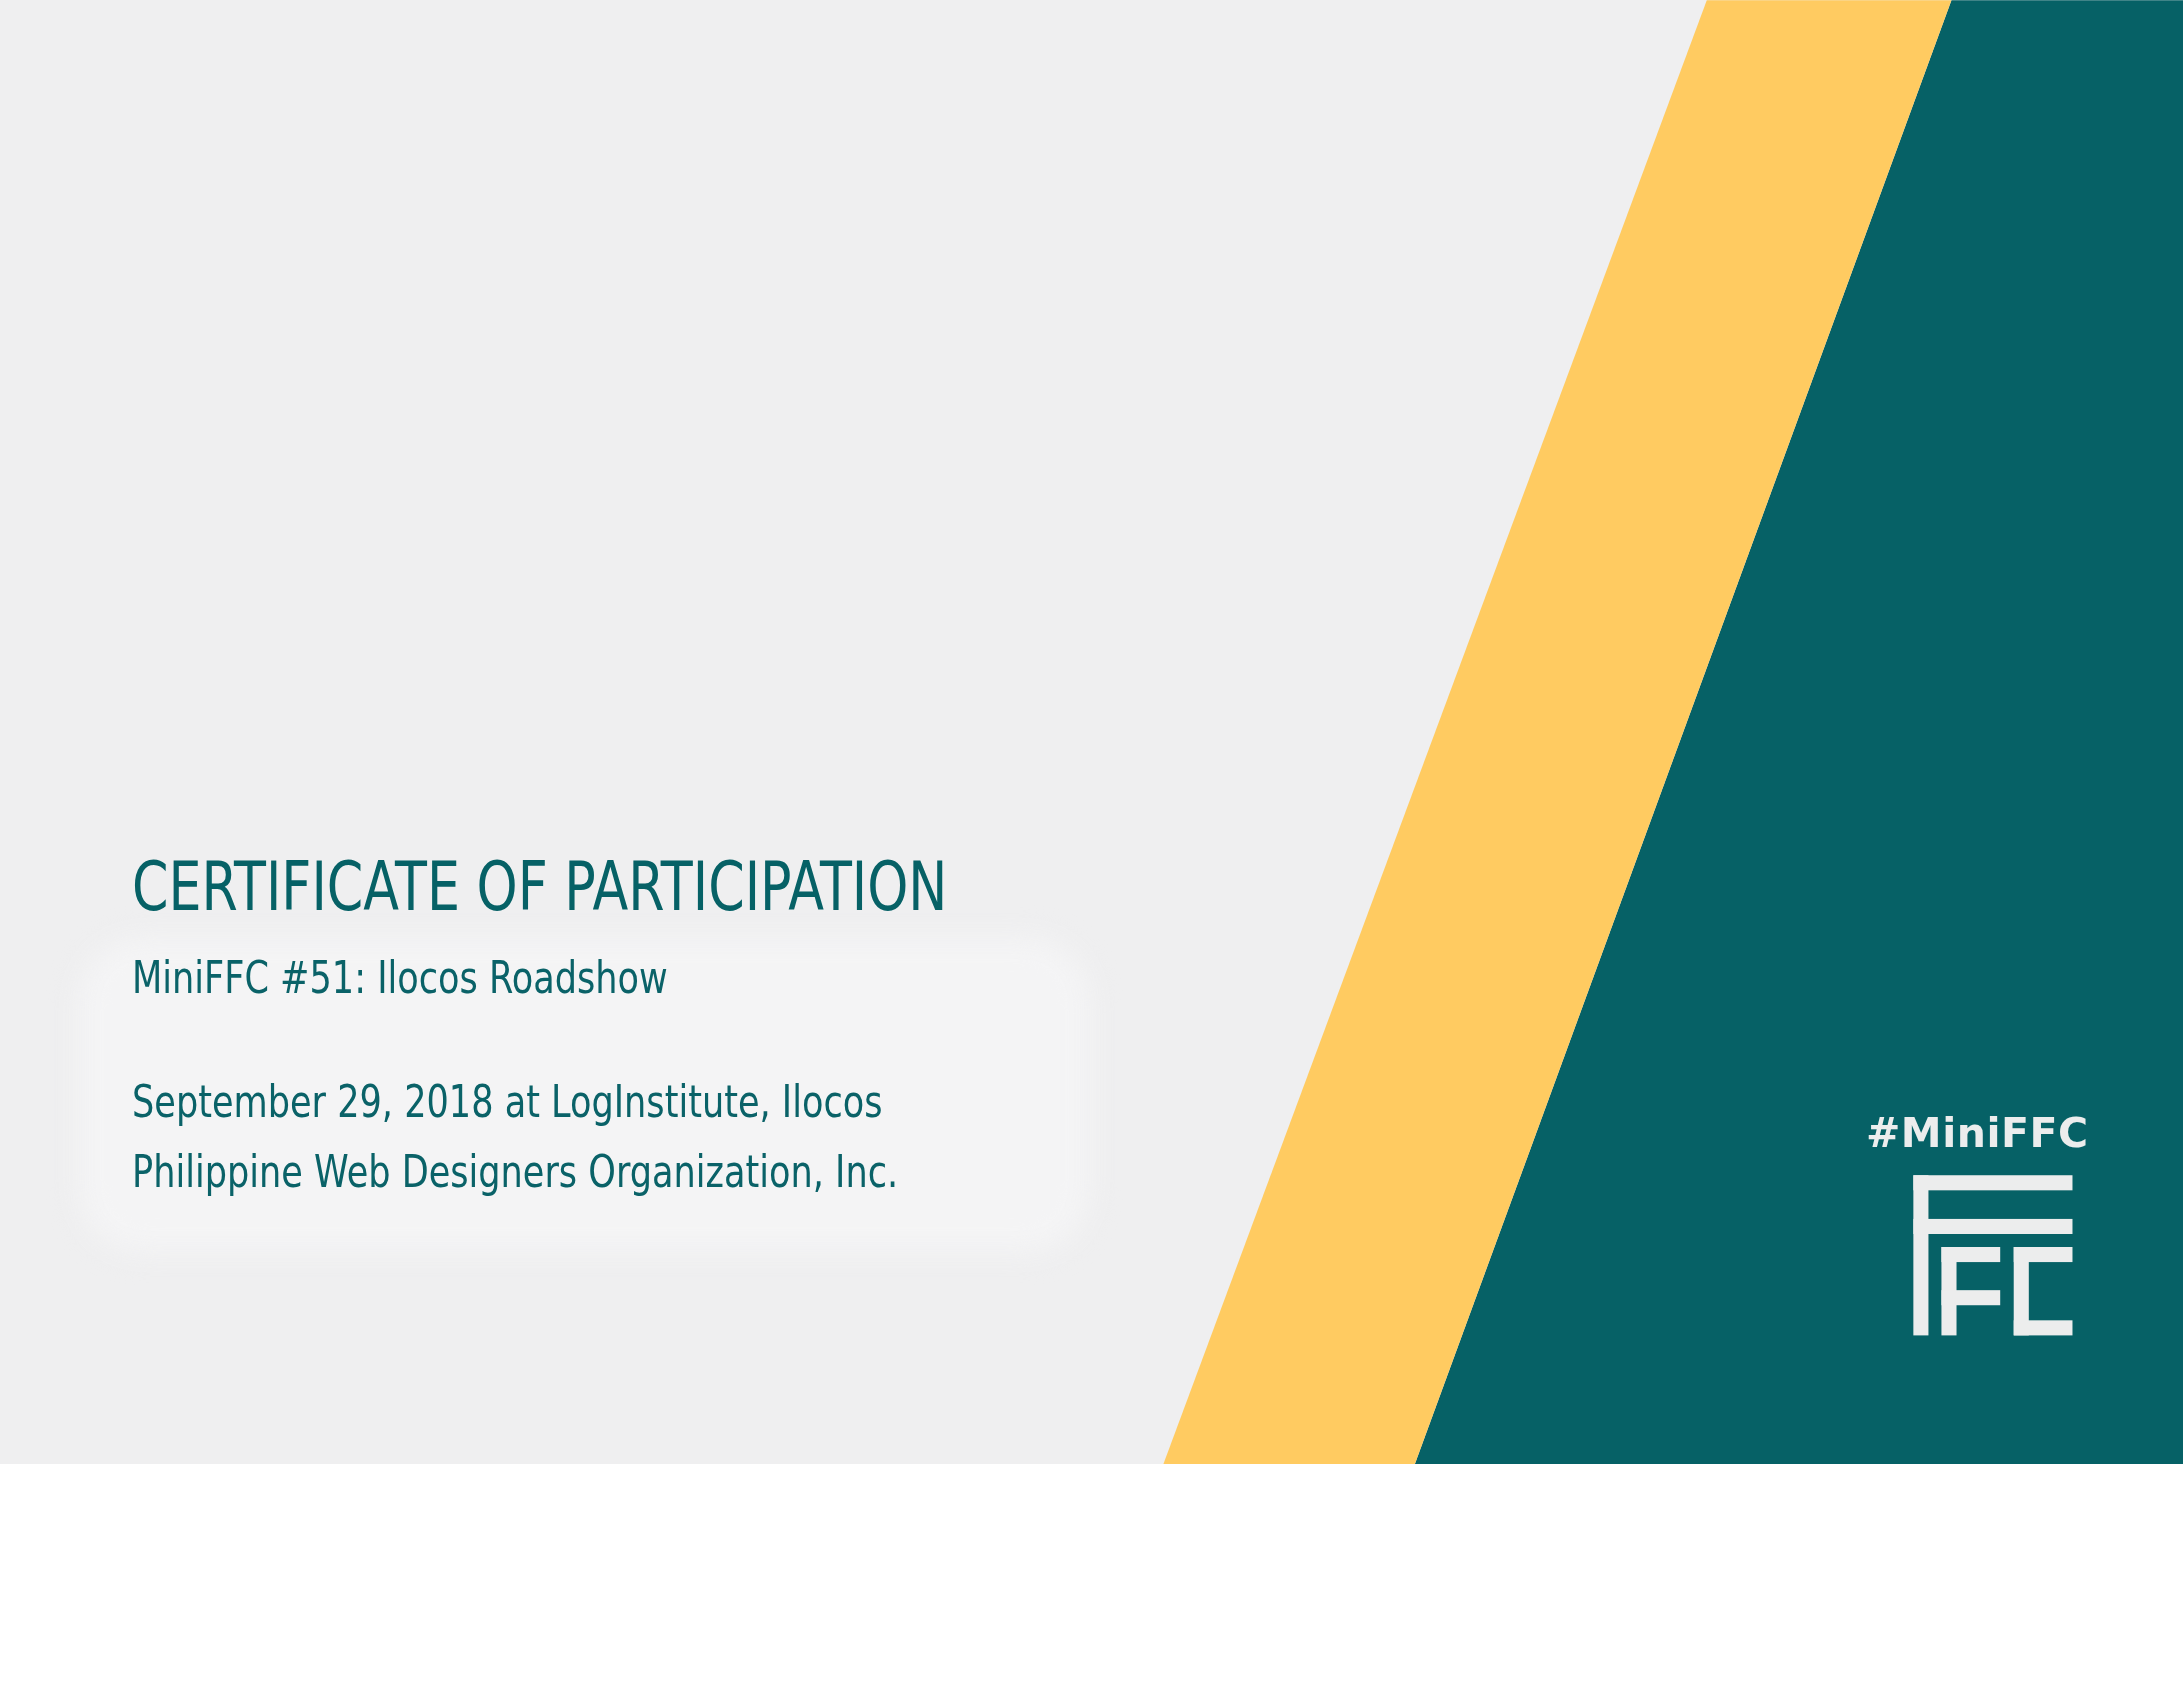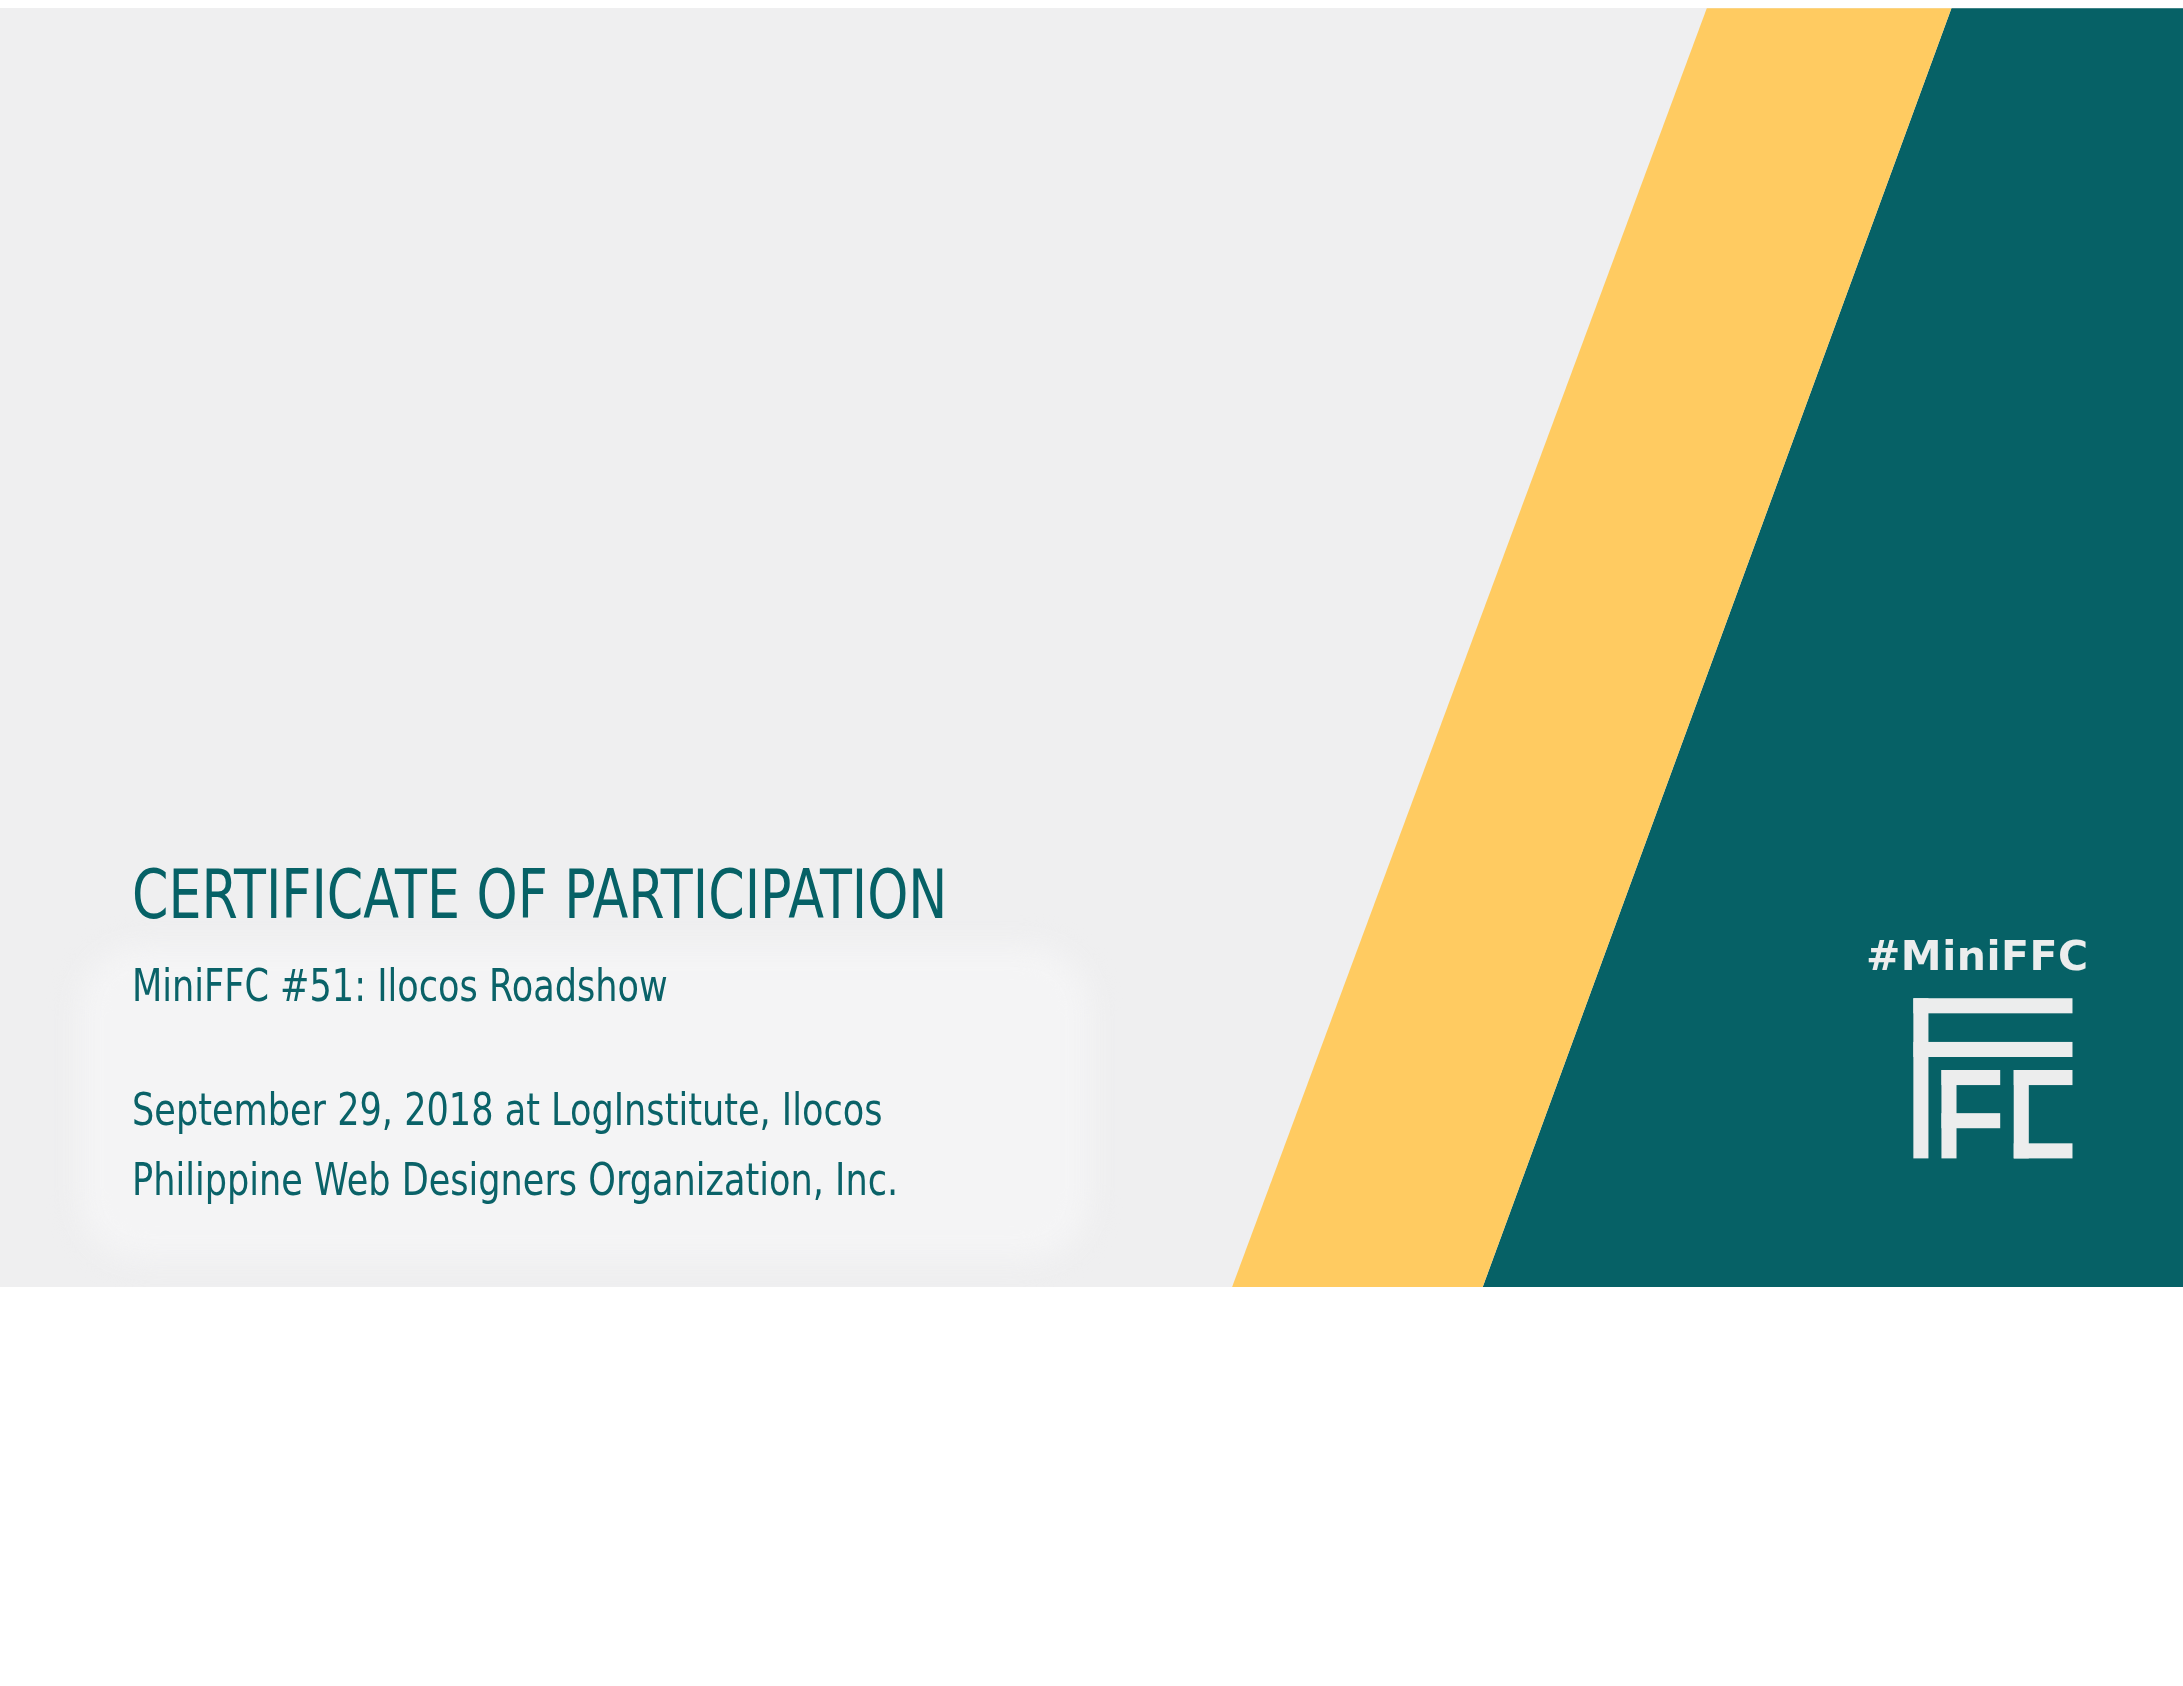--- a/index.html
+++ b/index.html
@@ -3,25 +3,24 @@
 <meta charset="utf-8">
 <style>
   html, body {
     margin: 0;
     padding: 0;
     background: #ffffff;
   }
   #cert {
     position: relative;
     width: 2183px;
-    height: 1279px;
+    height: 1464px;
     overflow: hidden;
     background: #efeff0;
     font-family: "DejaVu Sans", "Liberation Sans", sans-serif;
-    margin-top: 8px;
   }
 
   
   .band {
     position: absolute;
     top: 0;
     left: 0;
     width: 2183px;
     height: 1687px;
     pointer-events: none;

